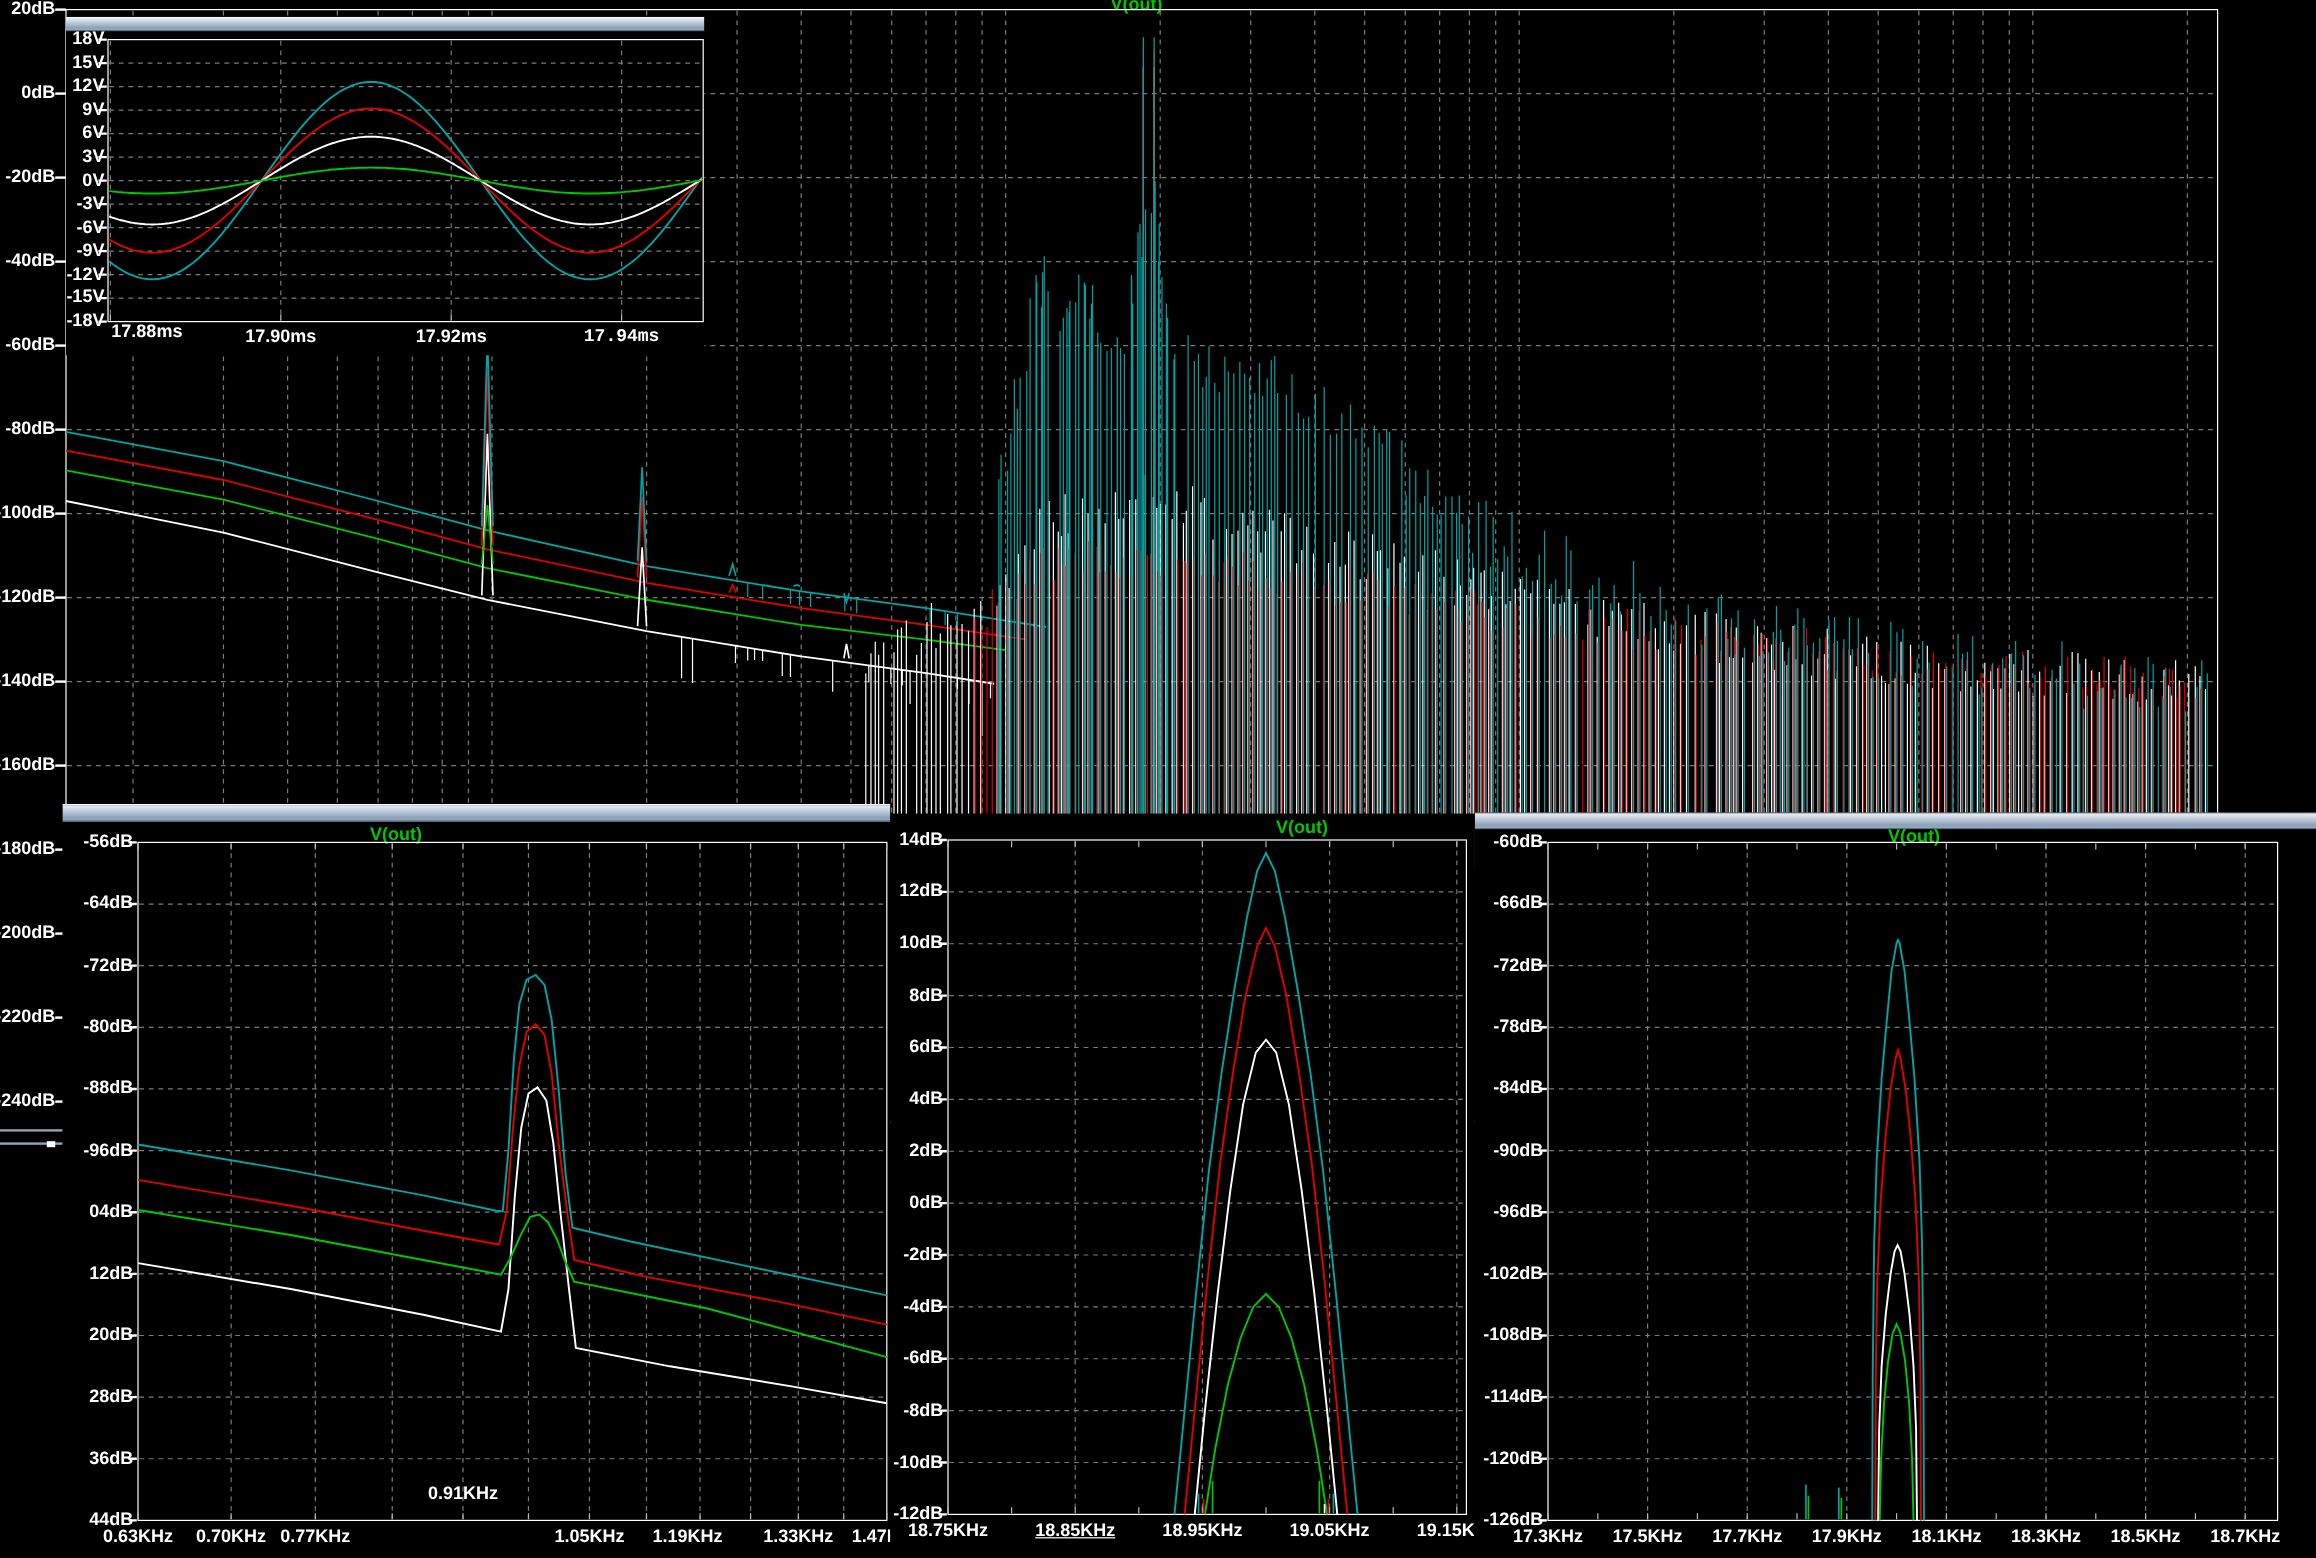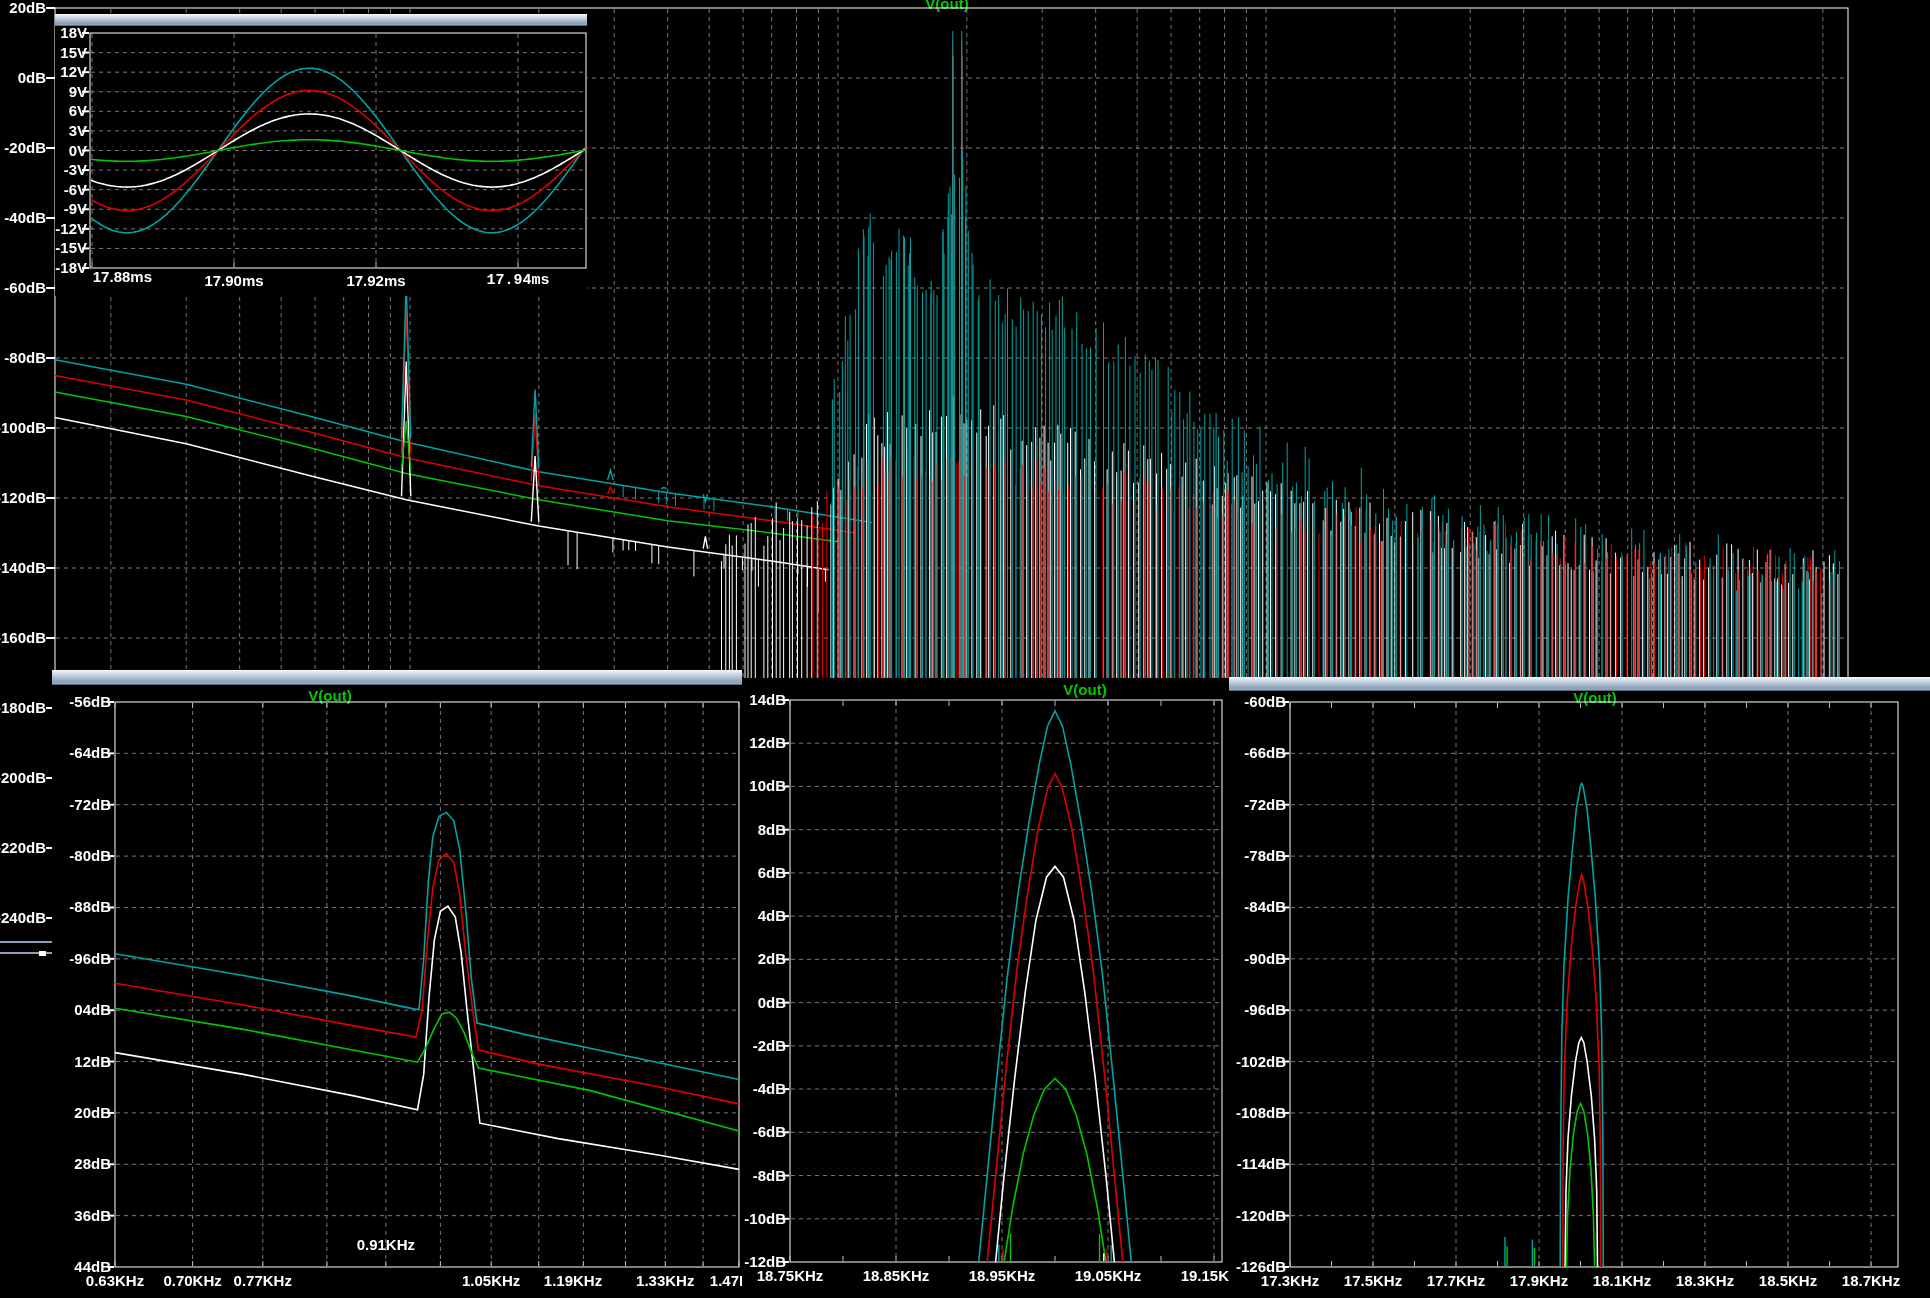--- a/index.html
+++ b/index.html
@@ -365,21 +365,21 @@
         <div class="axis-label ylab" style="left: -176px; top: 229.154px;">4dB</div>
         <div class="axis-label ylab" style="left: -176px; top: 272.385px;">2dB</div>
         <div class="axis-label ylab" style="left: -176px; top: 315.615px;">0dB</div>
         <div class="axis-label ylab" style="left: -176px; top: 358.846px;">-2dB</div>
         <div class="axis-label ylab" style="left: -176px; top: 402.077px;">-4dB</div>
         <div class="axis-label ylab" style="left: -176px; top: 445.308px;">-6dB</div>
         <div class="axis-label ylab" style="left: -176px; top: 488.538px;">-8dB</div>
         <div class="axis-label ylab" style="left: -176px; top: 531.769px;">-10dB</div>
         <div class="axis-label ylab" style="left: -176px; top: 575px;">-12dB</div>
         <div class="axis-label xlab" style="left: -12px; top: 589px;">18.75KHz</div>
-        <div class="axis-label xlab" style="left: 94px; top: 589px;">18.85KHz</div>
+        <div class="axis-label xlab" style="left: 94px; top: 589px; text-decoration: underline;">18.85KHz</div>
         <div class="axis-label xlab" style="left: 200px; top: 589px;">18.95KHz</div>
         <div class="axis-label xlab" style="left: 306px; top: 589px;">19.05KHz</div>
         <div class="axis-label xlab" style="left: 412px; top: 589px;">19.15KHz</div>
       </div>
   </div>
 
   <div class="win" id="w-right" style="left:1229px;top:677px;width:701px;height:621px;z-index:5;">
     <div class="chrome" style="top:0;height:12px;"></div>
     <div class="ptitle" style="left:366px;top:12px;color:#00c800;">V(out)</div>
     <svg id="svg-right" width="701" height="621" viewBox="1229 677 701 621">

